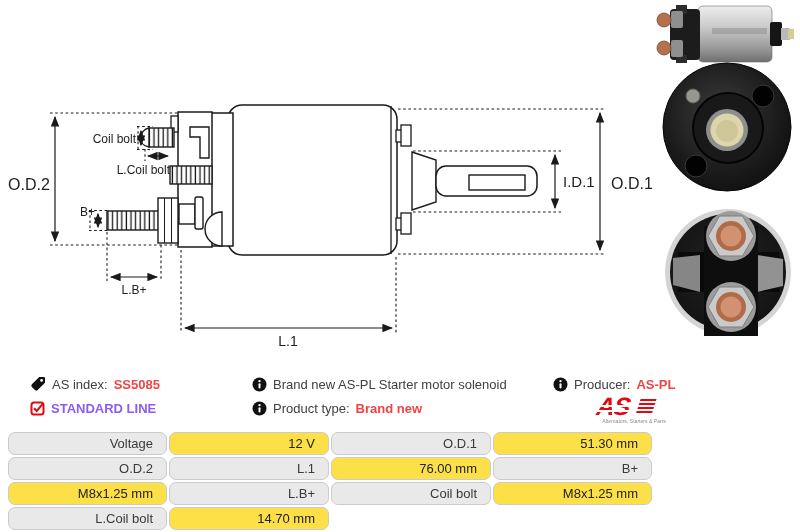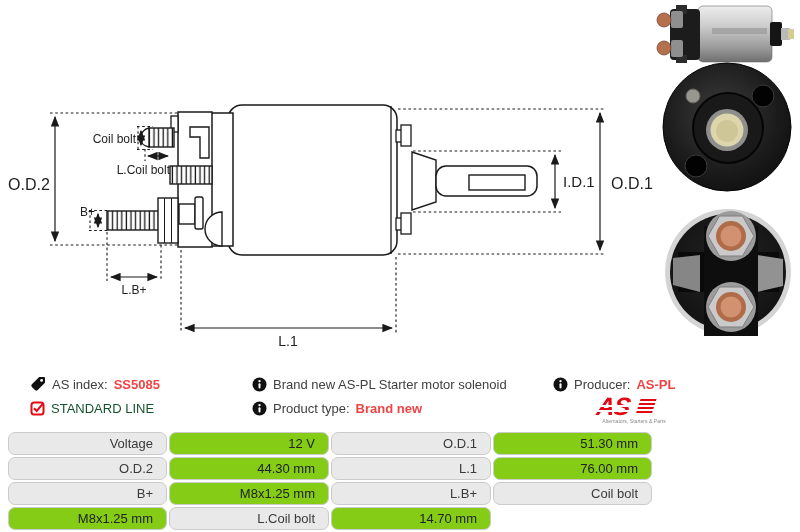--- a/index.html
+++ b/index.html
@@ -5,39 +5,39 @@
   html,body{margin:0;padding:0;background:#fff;}
   .stage{position:relative;width:800px;height:532px;background:#fff;overflow:hidden;
          font-family:"Liberation Sans",sans-serif;}
   .art{position:absolute;left:0;top:0;}
 
   
   .infobar{position:absolute;left:0;top:372px;width:718px;height:56px;}
   .info-col{position:absolute;top:0;}
   .info-row{display:flex;align-items:center;gap:6px;height:24px;font-size:13px;color:#404040;}
   .info-row .b{font-weight:bold;color:#ef4444;}
-  .info-row.redline{color:#14532d;font-weight:normal;}
+  .info-row.redline{color:#8b5cf6;font-weight:bold;}
   .icn{flex:0 0 auto;display:inline-flex;}
   
   .aslogo{position:relative;margin-top:2px;margin-left:38px;width:80px;height:28px;}
   .aslogo .as-txt{position:absolute;left:6px;top:-6px;font-size:25px;font-weight:bold;
       font-style:italic;color:#e30613;transform:skewX(-8deg);letter-spacing:-1px;}
   .aslogo .stripe{position:absolute;left:0;width:52px;height:2px;background:#fff;}
   .aslogo .flag{position:absolute;left:47px;top:1px;width:16px;height:16px;transform:skewX(-18deg);
       background:repeating-linear-gradient(to bottom,#e30613 0 2px,#ffffff 2px 4px);}
   .aslogo .caption{position:absolute;left:-12px;top:20px;width:110px;font-size:6px;color:#8a8a8a;
       text-align:center;white-space:nowrap;transform:scale(.85);}
 
   
   .spec{position:absolute;left:8px;top:432px;display:grid;
         grid-template-columns:159px 160px 160px 159px;column-gap:2px;row-gap:2px;}
   .cell{height:23px;line-height:21px;border:1px solid #cbcbcb;box-sizing:border-box;
         font-size:13px;text-align:right;padding-right:13px;border-radius:7px;}
   .cell.lab{background:#e9e9e9;color:#3a3a3a;}
-  .cell.val{background:#84cc16;color:#222222;}
+  .cell.val{background:#fde047;color:#222222;}
 </style>
 </head>
 <body>
 
 <div class="stage">
 
   <svg class="art" width="800" height="365" viewBox="0 0 800 365">
     <defs>
       <marker id="mE" orient="auto" markerWidth="9" markerHeight="8" refX="8" refY="3.5">
         <path d="M0,0 L9,3.5 L0,7 Z" fill="#1a1a1a"></path>
@@ -263,21 +263,20 @@
   </div>
 
   <div class="spec">
 
     <div class="cell lab">Voltage</div>
     <div class="cell val">12 V</div>
     <div class="cell lab">O.D.1</div>
     <div class="cell val">51.30 mm</div>
 
     <div class="cell lab">O.D.2</div>
-    <div class="cell val">44.30 mm</div>
     <div class="cell lab">L.1</div>
     <div class="cell val">76.00 mm</div>
 
     <div class="cell lab">B+</div>
     <div class="cell val">M8x1.25 mm</div>
     <div class="cell lab">L.B+</div>
 
     <div class="cell lab">Coil bolt</div>
     <div class="cell val">M8x1.25 mm</div>
     <div class="cell lab">L.Coil bolt</div>

